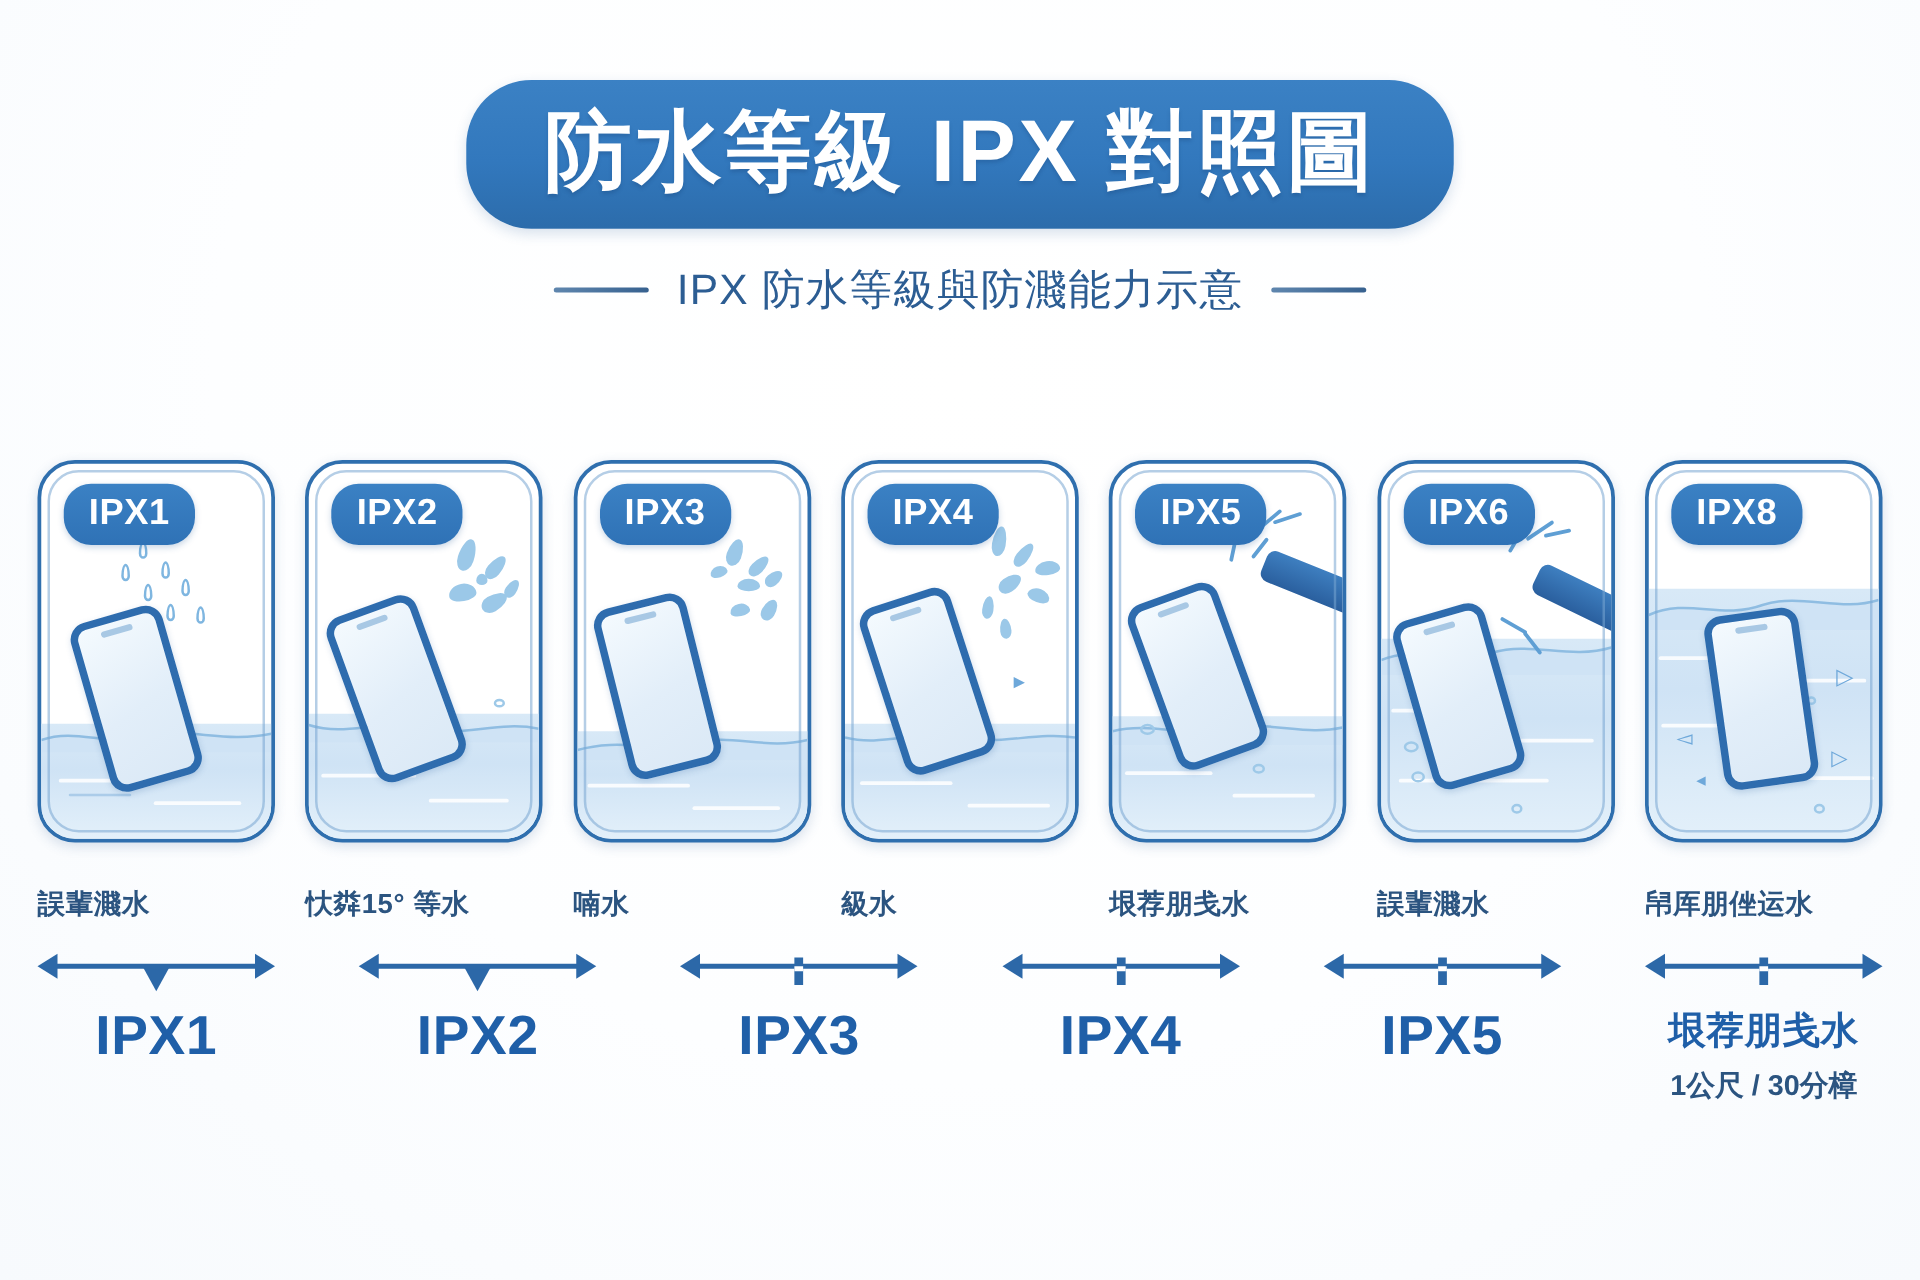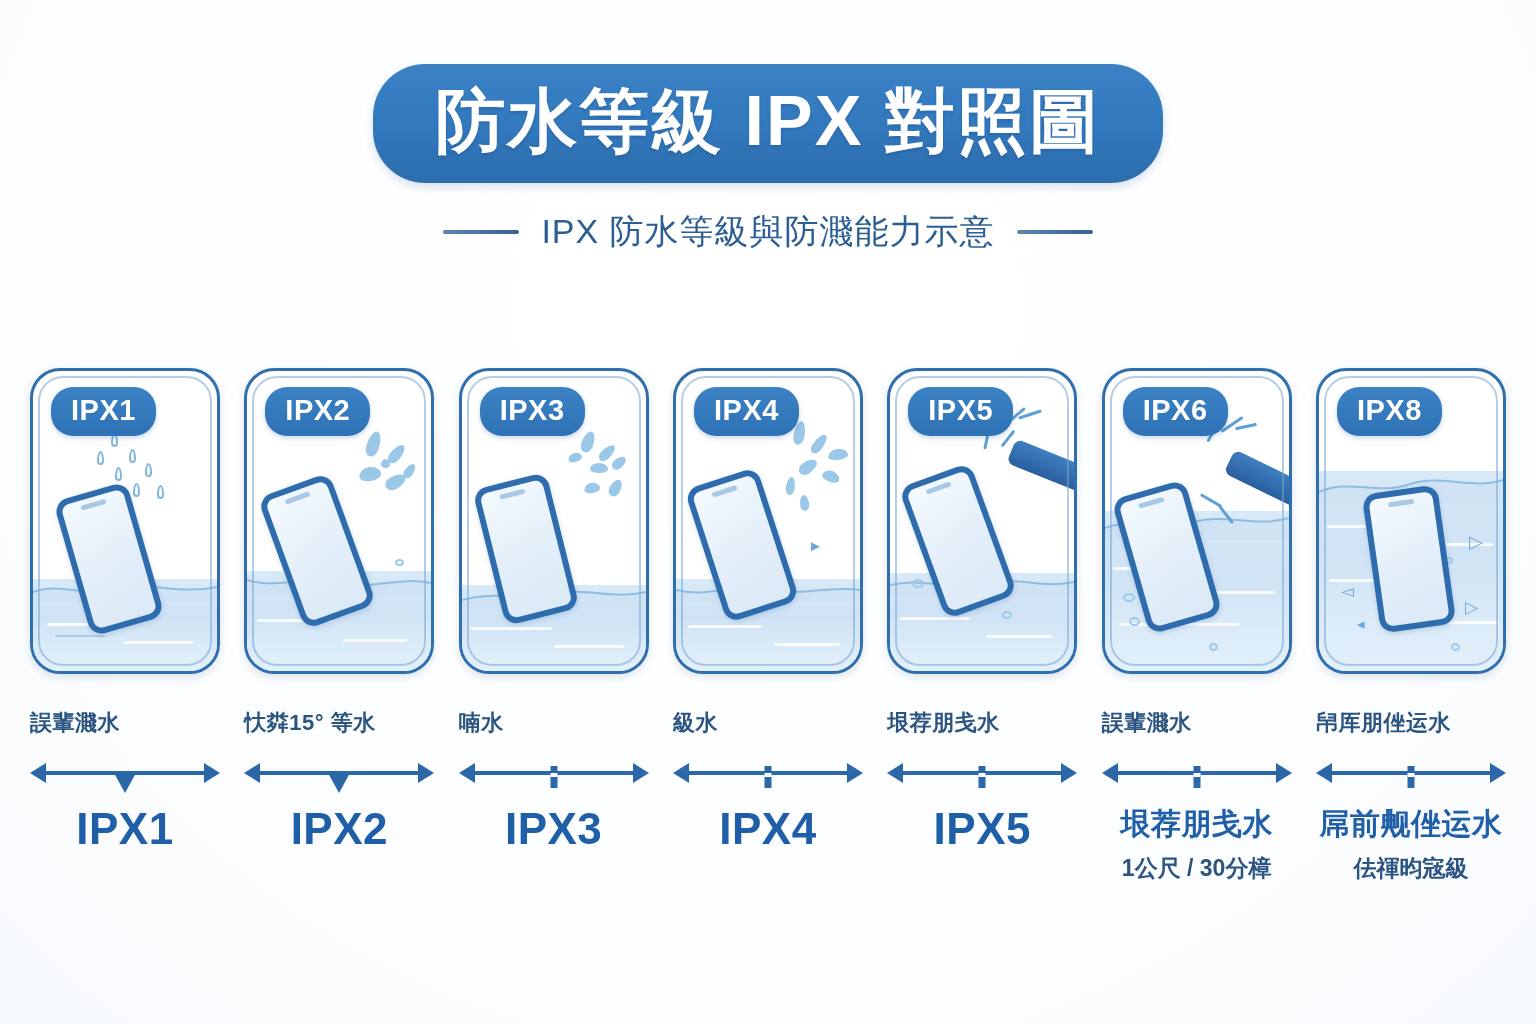--- a/index.html
+++ b/index.html
@@ -484,26 +484,16 @@
       <div class="arrow-wrap">
         <div class="arrow-line"></div>
         <div class="arrow-head left"></div>
         <div class="arrow-head right"></div>
         <div class="mark-dash"></div>
       </div>
       <div class="scale-label cjk">垠荐朋戋水</div>
       <div class="scale-sub">1公尺 / 30分樟</div>
     </div>
 
-    <div class="scale-col">
-      <div class="arrow-wrap">
-        <div class="arrow-line"></div>
-        <div class="arrow-head left"></div>
-        <div class="arrow-head right"></div>
-        <div class="mark-dash"></div>
-      </div>
-      <div class="scale-label cjk">屌前觍侳运水</div>
-      <div class="scale-sub">佉禈昀宼級</div>
-    </div>
 
   </div>
 
 </div>
 
 </body></html>

